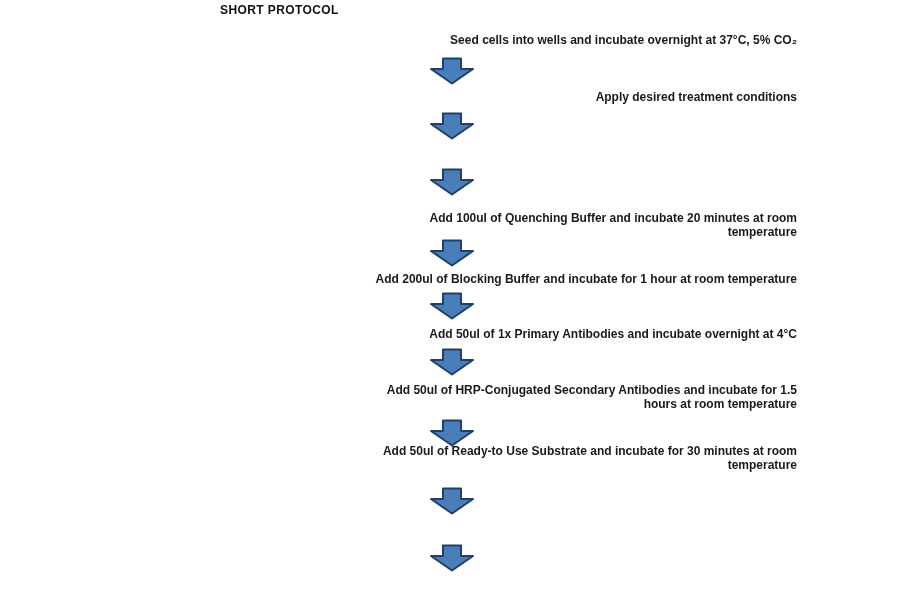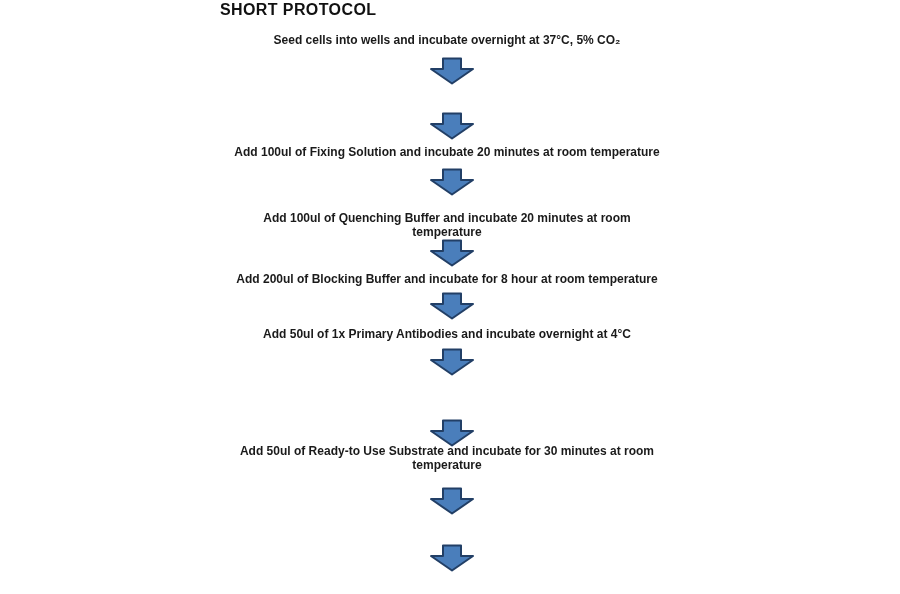--- a/index.html
+++ b/index.html
@@ -8,32 +8,32 @@
     width: 900px;
     height: 594px;
     background: #ffffff;
     font-family: "Liberation Sans", sans-serif;
     overflow: hidden;
   }
   .title {
     position: absolute;
     left: 220px;
     top: 1px;
-    font-size: 16px;
+    font-size: 12px;
     line-height: 18px;
     font-weight: bold;
     letter-spacing: 0.4px;
     color: #111111;
     white-space: nowrap;
   }
   .step {
     position: absolute;
     left: 97px;
     width: 700px;
-    text-align: center;
+    text-align: right;
     font-size: 12px;
     line-height: 14px;
     font-weight: bold;
     color: #1a1a1a;
     white-space: pre-line;
   }
   .arrow {
     position: absolute;
     left: 429px;
     width: 46px;
@@ -48,25 +48,27 @@
   }
 </style>
 </head>
 <body>
 
 <div class="canvas">
 
   <div class="title">SHORT PROTOCOL</div>
 
   <div class="step" style="top:33px">Seed cells into wells and incubate overnight at 37°C, 5% CO₂</div>
-  <div class="step" style="top:145px">Add 100ul of Fixing Solution and incubate 20 minutes at room temperature</div>
+  <div class="step" style="top:90px">Apply desired treatment conditions</div>
   <div class="step" style="top:211px">Add 100ul of Quenching Buffer and incubate 20 minutes at room
 temperature</div>
-  <div class="step" style="top:272px">Add 200ul of Blocking Buffer and incubate for 8 hour at room temperature</div>
+  <div class="step" style="top:272px">Add 200ul of Blocking Buffer and incubate for 1 hour at room temperature</div>
   <div class="step" style="top:327px">Add 50ul of 1x Primary Antibodies and incubate overnight at 4°C</div>
+  <div class="step" style="top:383px">Add 50ul of HRP-Conjugated Secondary Antibodies and incubate for 1.5
+hours at room temperature</div>
   <div class="step" style="top:444px">Add 50ul of Ready-to Use Substrate and incubate for 30 minutes at room
 temperature</div>
 
   <div class="arrow" style="top:57px">
     <svg width="46" height="28" viewBox="0 0 46 28">
         <path d="M14 1.5 H32 V12 H44 L23 26.5 L2 12 H14 Z"></path>
       </svg>
   </div>
   <div class="arrow" style="top:112px">
     <svg width="46" height="28" viewBox="0 0 46 28">

